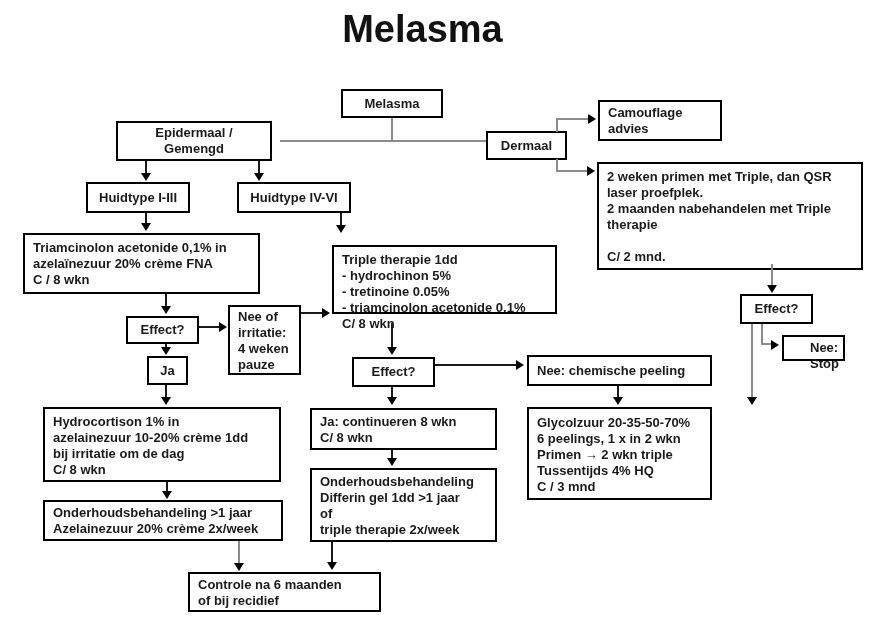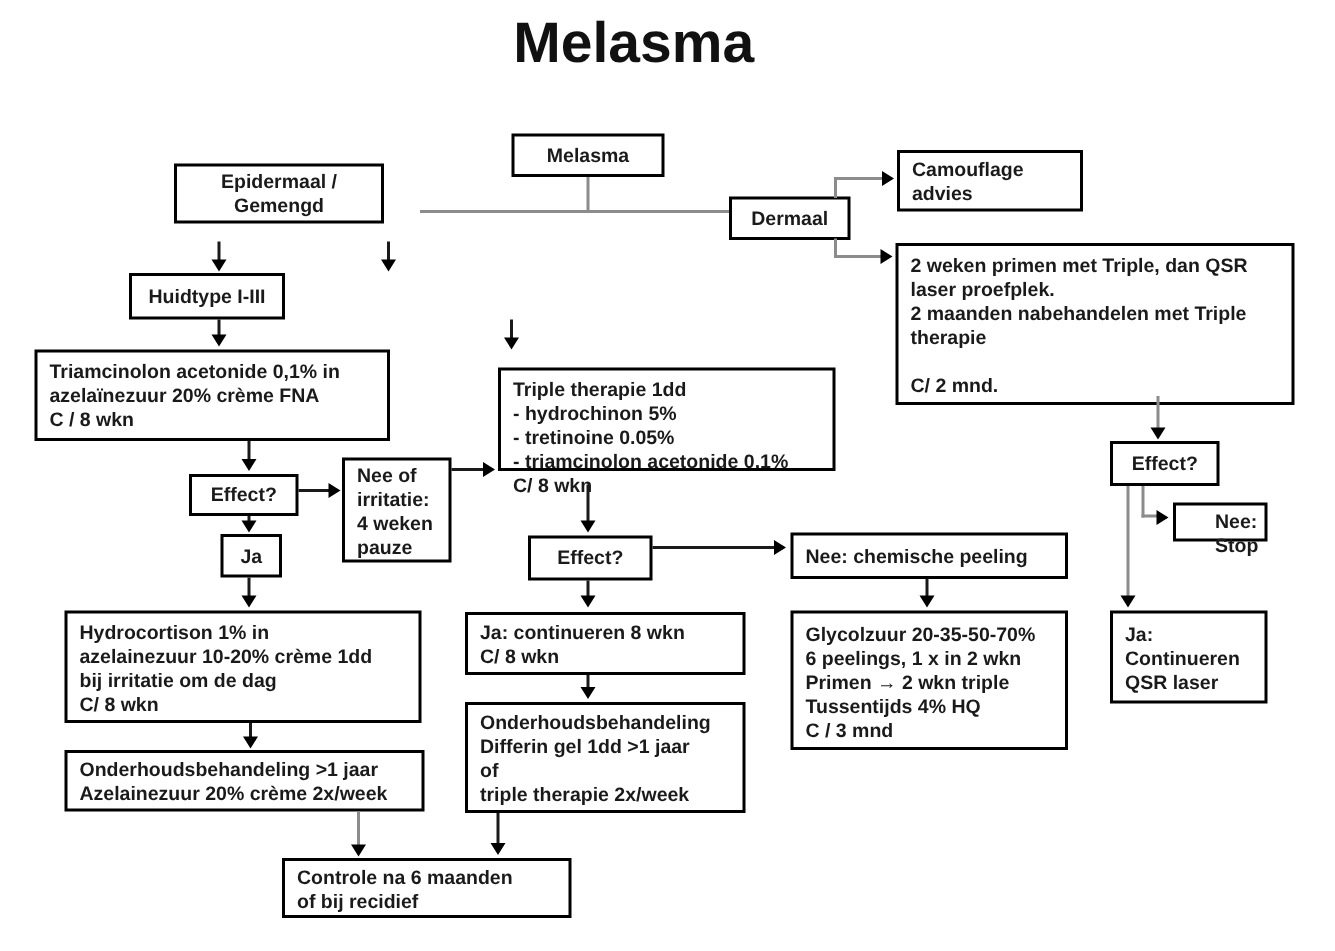--- a/index.html
+++ b/index.html
@@ -23,26 +23,27 @@
   .ar { border-top:5px solid transparent; border-bottom:5px solid transparent; border-left:8px solid #000; }
 </style>
 </head>
 <body>
 
 <div class="canvas">
 
   <div class="title">Melasma</div>
 
   <div class="node c" style="left:341px;top:89px;width:102px;height:29px">Melasma</div>
-  <div class="node c" style="left:116px;top:109px;width:140px;height:40px">Epidermaal /
+  <div class="node c" style="left:116px;top:121px;width:156px;height:40px">Epidermaal /
 Gemengd</div>
   <div class="node c" style="left:486px;top:131px;width:81px;height:29px">Dermaal</div>
   <div class="node l" style="left:598px;top:100px;width:124px;height:41px;padding-top:3px">Camouflage
 advies</div>
   <div class="node c" style="left:86px;top:182px;width:104px;height:31px">Huidtype I-III</div>
+  <div class="node c" style="left:237px;top:182px;width:114px;height:31px">Huidtype IV-VI</div>
   <div class="node l" style="left:597px;top:162px;width:266px;height:108px">2 weken primen met Triple, dan QSR
 laser proefplek.
 2 maanden nabehandelen met Triple
 therapie
 
 C/ 2 mnd.</div>
   <div class="node l" style="left:23px;top:233px;width:237px;height:61px">Triamcinolon acetonide 0,1% in
 azelaïnezuur 20% crème FNA
 C / 8 wkn</div>
   <div class="node l" style="left:332px;top:245px;width:225px;height:69px">Triple therapie 1dd
@@ -65,23 +66,20 @@
 azelainezuur 10-20% crème 1dd
 bij irritatie om de dag
 C/ 8 wkn</div>
   <div class="node l" style="left:310px;top:408px;width:187px;height:42px;padding-top:4px">Ja: continueren 8 wkn
 C/ 8 wkn</div>
   <div class="node l" style="left:527px;top:407px;width:185px;height:93px;padding-top:6px">Glycolzuur 20-35-50-70%
 6 peelings, 1 x in 2 wkn
 Primen → 2 wkn triple
 Tussentijds 4% HQ
 C / 3 mnd</div>
-  <div class="node l" style="left:740px;top:407px;width:105px;height:62px;padding-top:6px">Ja:
-Continueren
-QSR laser</div>
   <div class="node l" style="left:43px;top:500px;width:240px;height:41px;padding-top:3px">Onderhoudsbehandeling &gt;1 jaar
 Azelainezuur 20% crème 2x/week</div>
   <div class="node l" style="left:310px;top:468px;width:187px;height:74px;padding-top:4px">Onderhoudsbehandeling
 Differin gel 1dd &gt;1 jaar
 of
 triple therapie 2x/week</div>
   <div class="node l" style="left:188px;top:572px;width:193px;height:40px;padding-top:3px">Controle na 6 maanden
 of bij recidief</div>
 
   <div class="ln v g" style="left:391px;top:118px;height:23px"></div>

